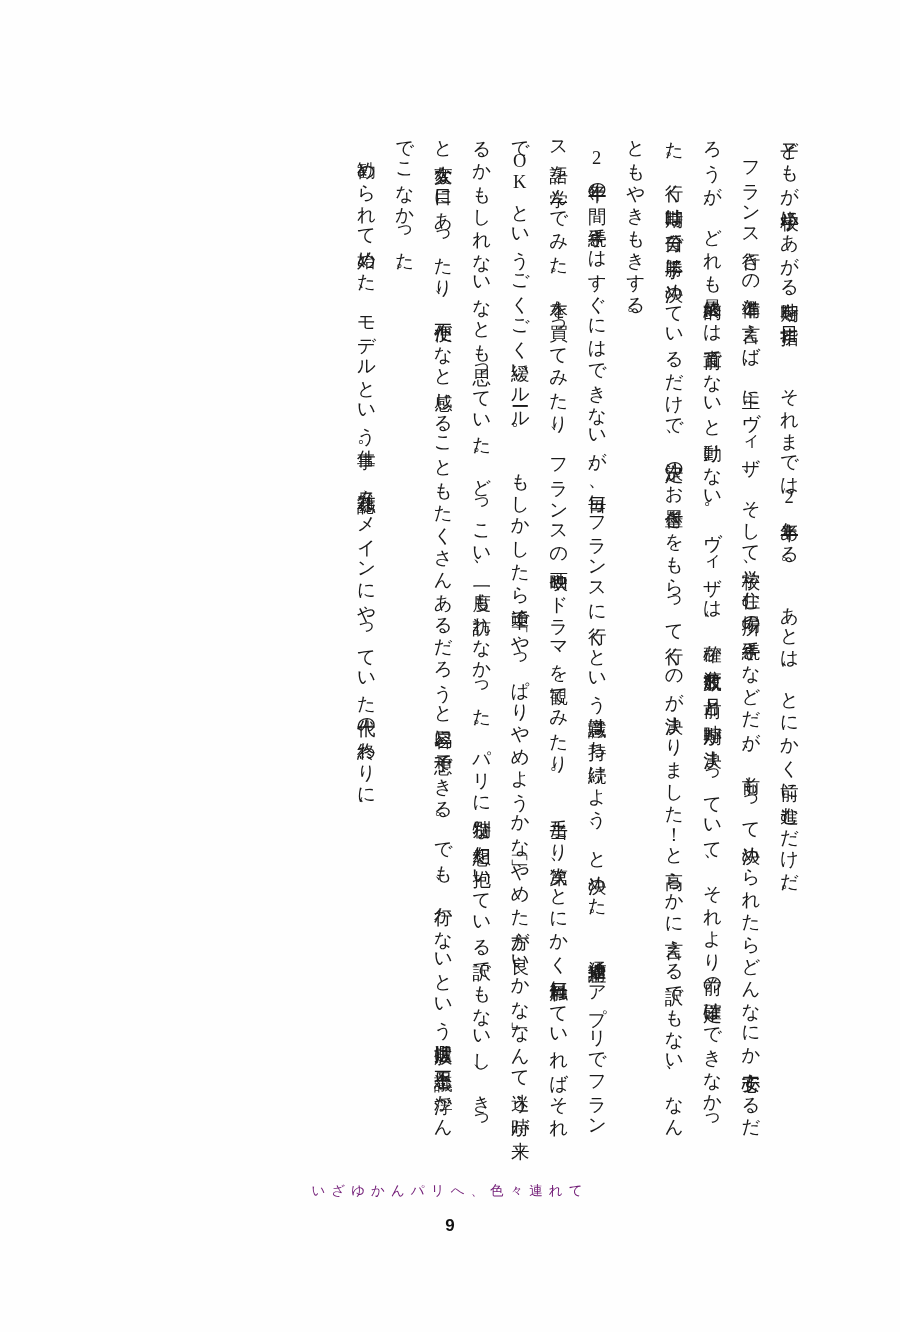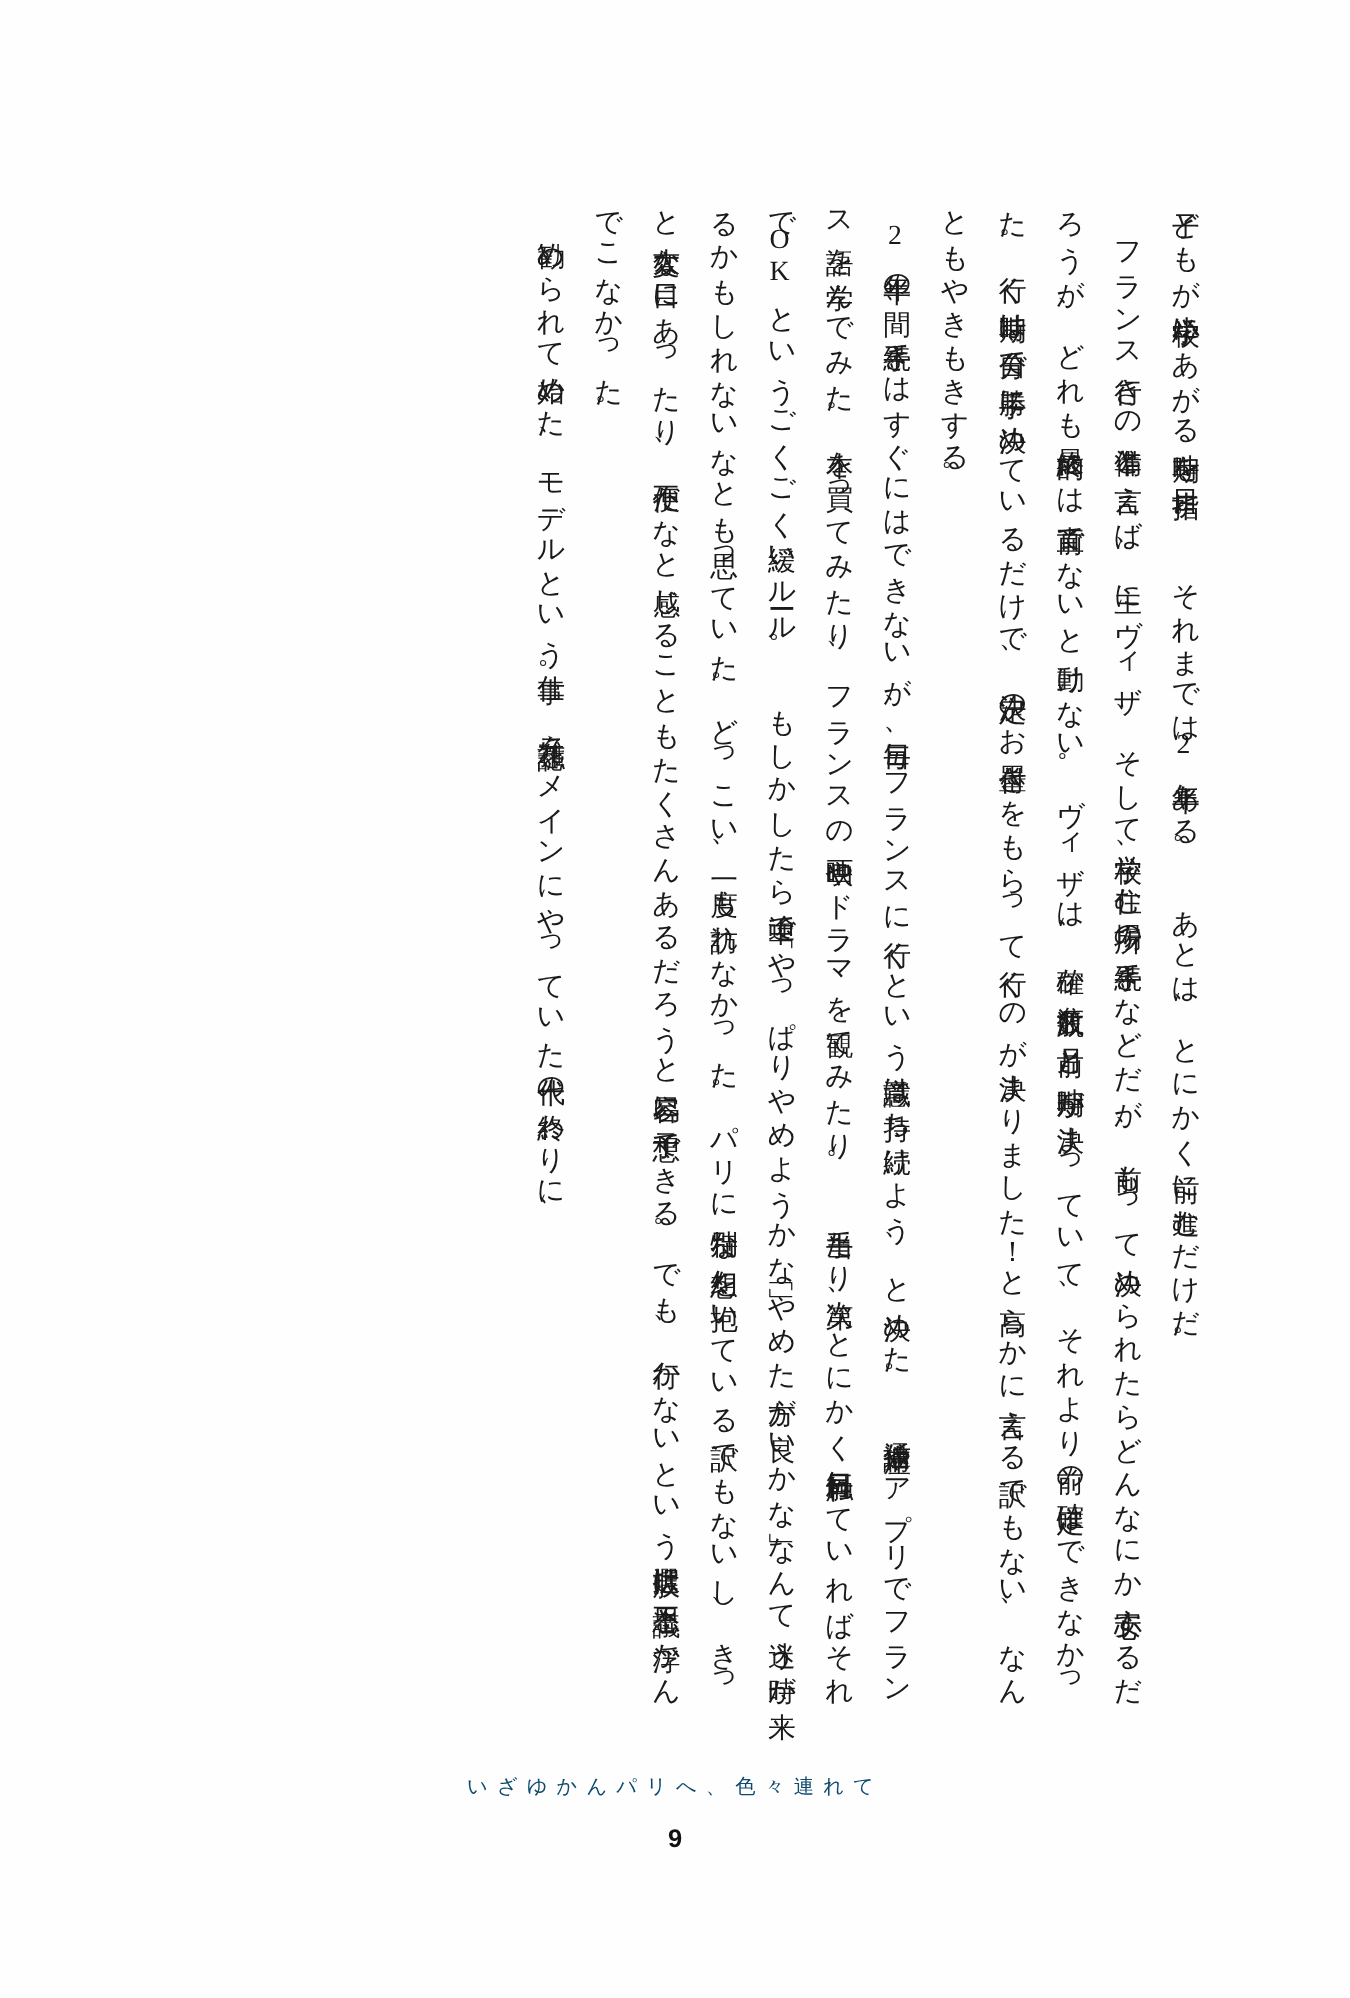--- a/index.html
+++ b/index.html
@@ -45,21 +45,21 @@
     position: absolute;
     bottom: 96px;
     left: 0;
     right: 0;
     text-align: center;
   }
 
   .running-title {
     font-size: 13.5px;
     letter-spacing: 0.45em;
-    color: #0c4a6e;
+    color: #701a75;
     font-family: "Liberation Serif", "DejaVu Serif", serif;
   }
 
   .page-number {
     margin-top: 16px;
     font-size: 17px;
     font-weight: bold;
     color: #111;
     font-family: "Liberation Sans", sans-serif;
   }

